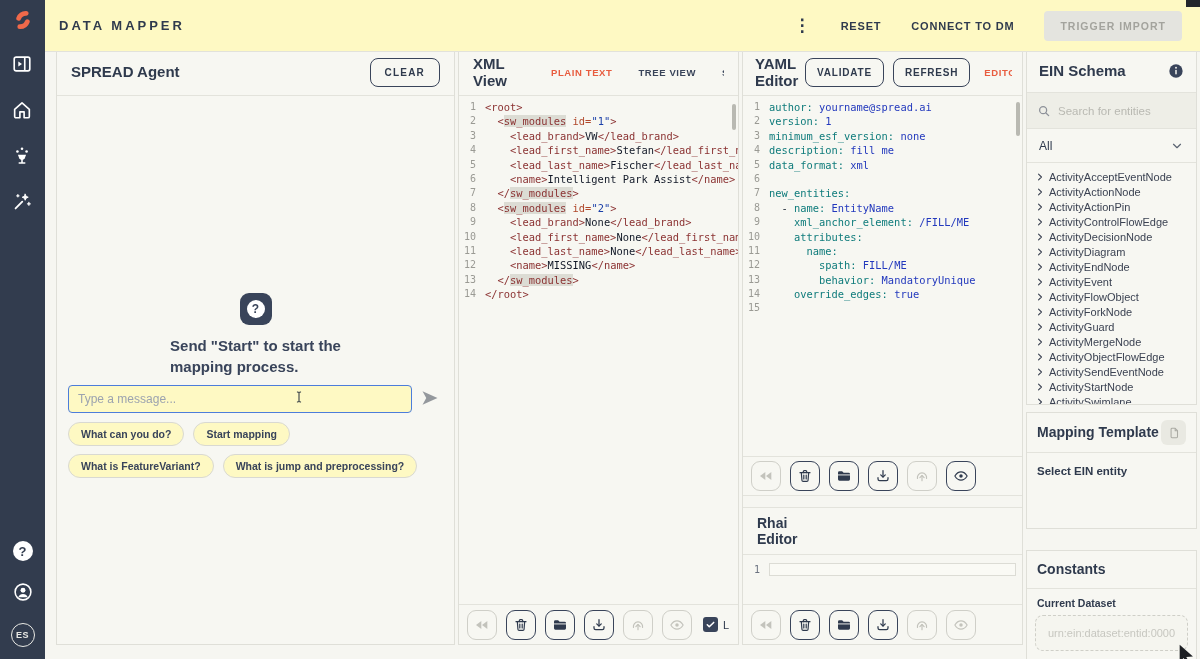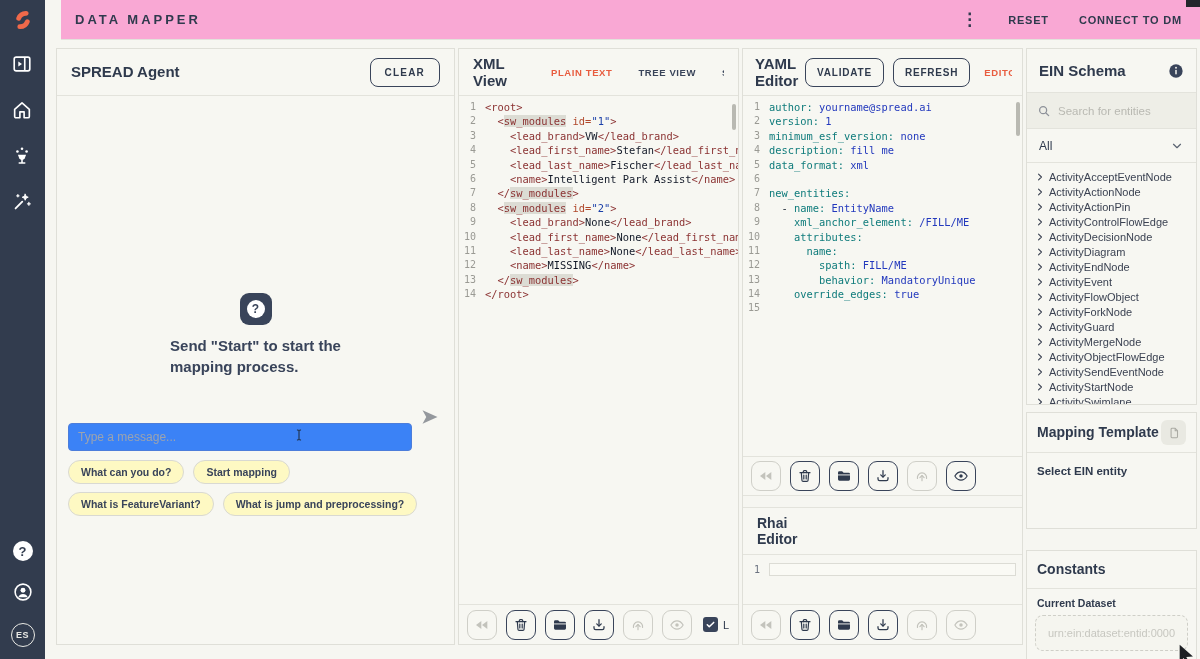--- a/index.html
+++ b/index.html
@@ -13,21 +13,21 @@
   .nav { margin-top:18px; display:flex; flex-direction:column; gap:22px; align-items:center; }
   .nav-btn { width:24px; height:24px; color:#FFFFFF; cursor:pointer; }
   .nav-btn svg { width:22px; height:22px; }
   .side-footer { margin-top:auto; display:flex; flex-direction:column; gap:20px; align-items:center; padding-bottom:12px; }
   .help-circle { width:20px; height:20px; border-radius:50%; background:#fff; color:#323C4E; font-weight:bold; font-size:13px; display:flex; align-items:center; justify-content:center; }
   .footer-icon { width:22px; height:22px; color:#fff; }
   .footer-icon svg { width:22px; height:22px; }
   .avatar { width:24px; height:24px; border-radius:50%; border:1.6px solid #E9E9E4; color:#E9E9E4; font-size:9px; font-weight:bold; display:flex; align-items:center; justify-content:center; letter-spacing:.5px; }
 
   
-  .topbar { position:absolute; left:45px; top:0; right:0; height:40px; background:#f9a8d4; border-bottom:1px solid #E2E2DB; display:flex; align-items:center; z-index:4;margin-left:16px; }
+  .topbar { position:absolute; left:45px; top:0; right:0; height:52px; background:#fef9c3; border-bottom:1px solid #E2E2DB; display:flex; align-items:center; z-index:4; }
   .app-title { font-size:13px; font-weight:bold; letter-spacing:3px; margin-left:14px; color:#2F3A4D; }
   .topbar-right { margin-left:auto; display:flex; align-items:center; gap:30px; padding-right:18px; }
   .kebab { font-size:17px; font-weight:bold; color:#2F3A4D; line-height:1; cursor:pointer; }
   .top-link { font-size:11px; font-weight:bold; letter-spacing:.8px; color:#2F3A4D; cursor:pointer; }
   .btn-disabled { background:#E4E4DF; color:#A3A39D; font-size:10.5px; font-weight:bold; letter-spacing:1px; padding:9px 16px; border-radius:4px; border:none; }
 
   
   .panel { position:absolute; border:1px solid #DFDFD8; background:#F7F7F2; overflow:hidden; }
   .panel-header { display:flex; align-items:center; border-bottom:1px solid #E3E3DC; padding:0 14px; flex:none; }
   .panel-title { font-size:15px; font-weight:bold; color:#2F3A4D; line-height:1.15; }
@@ -37,21 +37,21 @@
   .tab.active::after { content:""; position:absolute; left:8%; right:8%; bottom:0; height:3px; border-radius:2px; background:#E85C3F; }
 
   
   #agent-panel { left:56px; top:48px; width:399px; height:597px; display:flex; flex-direction:column; }
   #agent-panel .panel-header { height:47px; }
   .agent-body { flex:1; display:flex; flex-direction:column; align-items:center; padding-top:197px; position:relative; }
   .agent-hero-icon { width:32px; height:32px; border-radius:9px; background:#39445A; display:flex; align-items:center; justify-content:center; }
   .agent-hero-icon .q { width:18px; height:18px; border-radius:50%; background:#fff; color:#39445A; font-size:12px; font-weight:bold; display:flex; align-items:center; justify-content:center; }
   .agent-hint { margin-top:10px; font-size:15px; font-weight:bold; color:#39445A; line-height:1.4; }
   .agent-input-row { margin-top:8px; width:100%; padding:0 12px 0 11px; display:flex; align-items:center; gap:8px; }
-  .agent-input { position:relative; flex:1; height:28px; border:1.6px solid #4C7DDB; border-radius:4px; background:#3b82f6; display:flex; align-items:center;margin-top:38px; }
+  .agent-input { position:relative; flex:1; height:28px; border:1.6px solid #4C7DDB; border-radius:4px; background:#fef9c3; display:flex; align-items:center; }
   .agent-input input { border:none; outline:none; background:transparent; width:100%; font-family:inherit; font-size:12px; color:#2F3A4D; padding:0 9px; }
   .agent-input input::placeholder { color:#9CA3AF; }
   .ibeam { position:absolute; left:222px; top:3px; width:16px; height:20px; color:#1F2937; }
   .send-btn { width:22px; height:22px; color:#94989D; cursor:pointer; flex:none; }
   .send-btn svg { width:20px; height:20px; }
   .chips { margin-top:9px; width:100%; padding:0 11px; display:flex; flex-wrap:wrap; gap:8px 9px; }
   .chip { border:1px solid #D9D9D2; border-radius:13px; padding:5px 12px; font-size:10.5px; font-weight:bold; color:#39445A; background:#fef9c3; cursor:pointer; white-space:nowrap; }
 
   
   #xml-panel { left:458px; top:48px; width:281px; height:597px; display:flex; flex-direction:column; }
@@ -164,20 +164,21 @@
     <div class="avatar">ES</div>
   </div>
 </aside>
 
 <header class="topbar">
   <div class="app-title">DATA MAPPER</div>
   <div class="topbar-right">
     <div class="kebab">⋮</div>
     <div class="top-link">RESET</div>
     <div class="top-link">CONNECT TO DM</div>
+    <button class="btn-disabled">TRIGGER IMPORT</button>
   </div>
 </header>
 
 <section class="panel" id="agent-panel">
   <div class="panel-header">
     <div class="panel-title">SPREAD Agent</div>
     <button class="btn-outline" style="margin-left:auto">CLEAR</button>
   </div>
   <div class="agent-body">
     <div class="agent-hero-icon">

